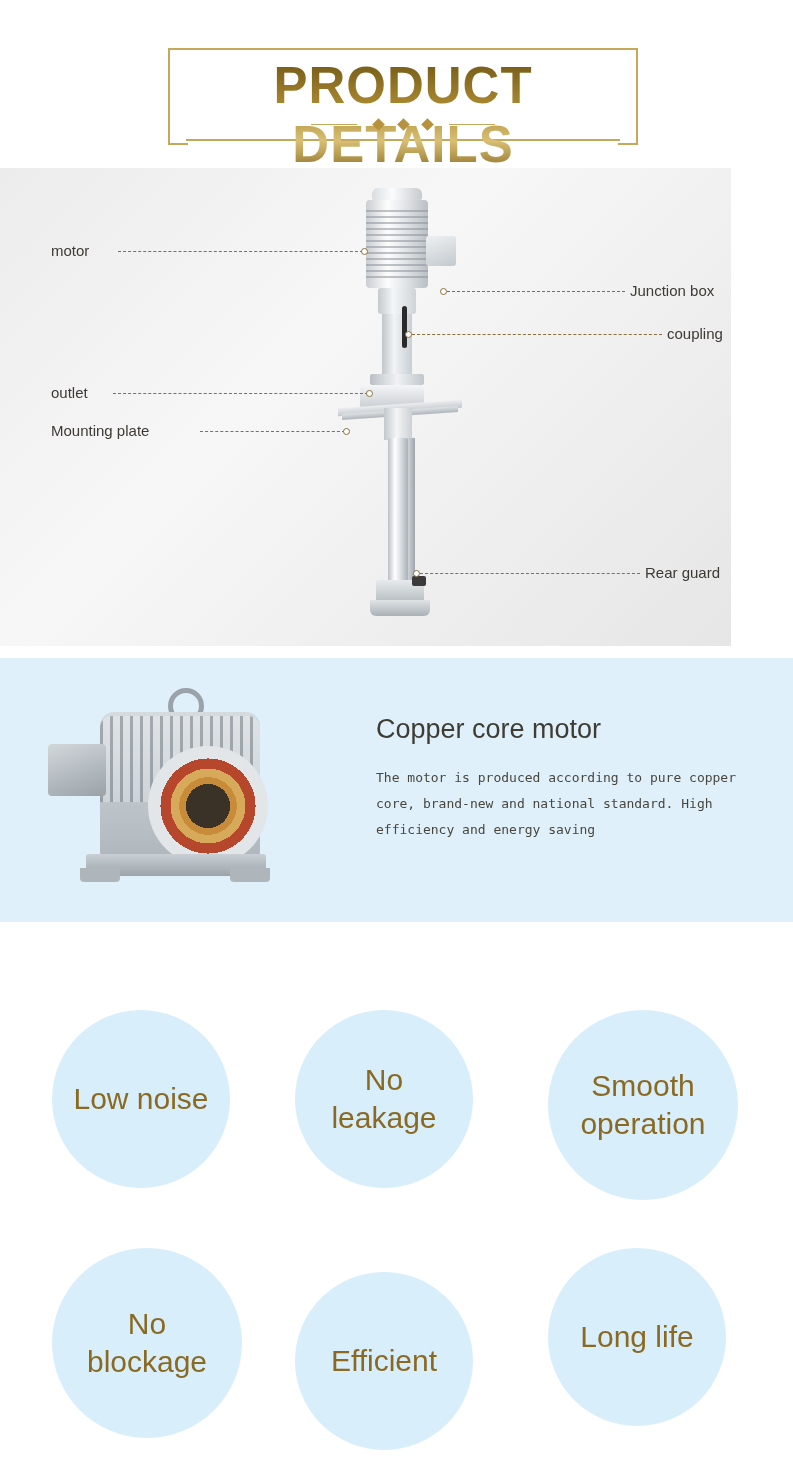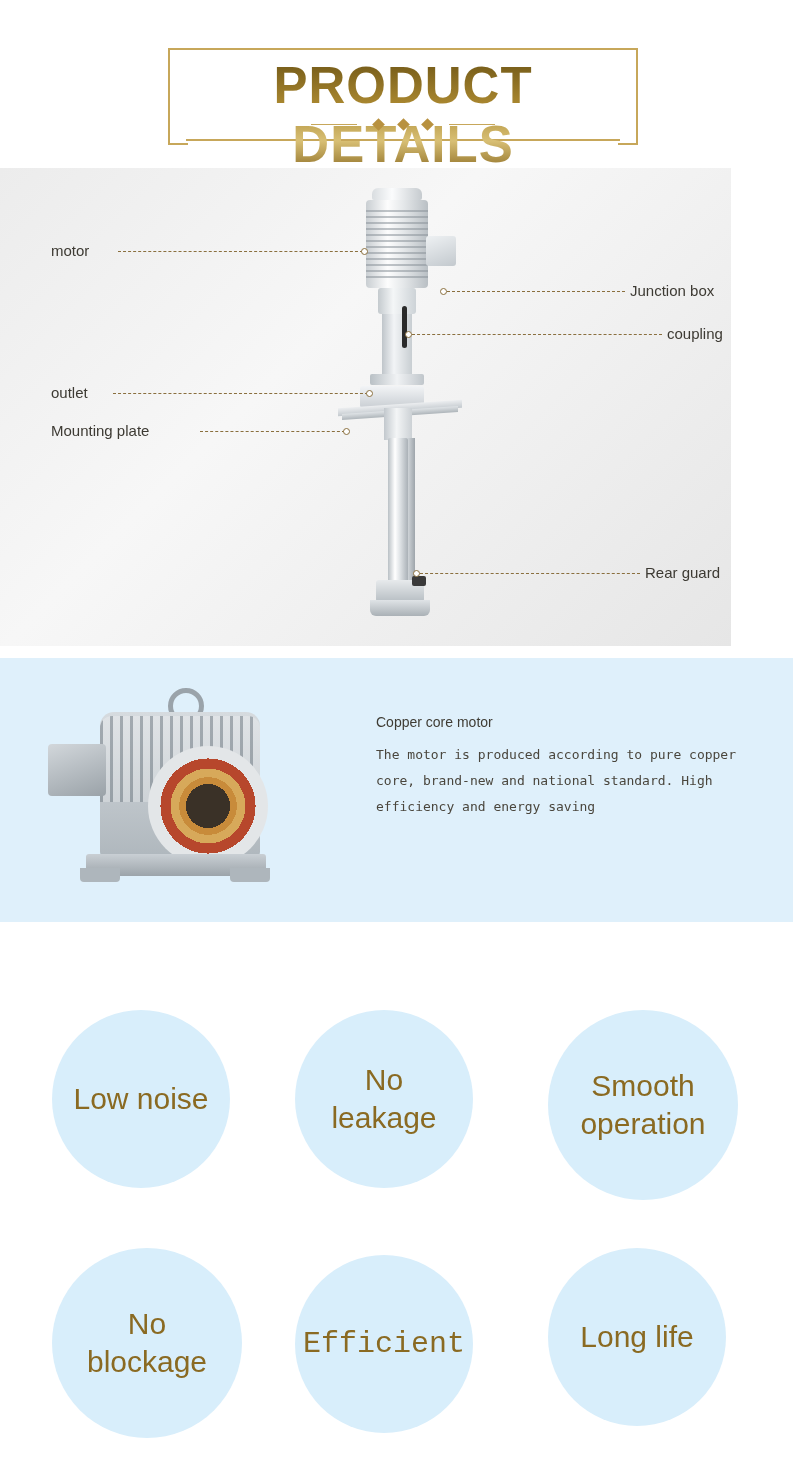--- a/index.html
+++ b/index.html
@@ -249,23 +249,23 @@
   .mp-leg-l { left: 40px; top: 182px; width: 40px; height: 14px; background:#aeb6bc; border-radius:0 0 4px 4px;}
   .mp-leg-r { left: 190px; top: 182px; width: 40px; height: 14px; background:#aeb6bc; border-radius:0 0 4px 4px;}
 
   .feature-text {
     position: absolute;
     left: 376px;
     top: 56px;
     width: 390px;
   }
   .feature-title {
-    font-size: 14px;
+    font-size: 27px;
     color: #3f3c34;
-    margin-bottom: 12px;
+    margin-bottom: 20px;
   }
   .feature-desc {
     font-family: "DejaVu Sans Mono", monospace;
     font-size: 13px;
     line-height: 26px;
     color: #4a463d;
   }
 
   
   .bubbles {
@@ -372,15 +372,15 @@
     <div class="feature-title">Copper core motor</div>
     <div class="feature-desc">The motor is produced according to pure copper core, brand-new and national standard. High efficiency and energy saving</div>
   </div>
 </div>
 
 <div class="bubbles">
   <div class="bubble" style="left:52px;  top:50px;  width:178px; height:178px;">Low noise</div>
   <div class="bubble" style="left:295px; top:50px;  width:178px; height:178px;">No leakage</div>
   <div class="bubble" style="left:548px; top:50px;  width:190px; height:190px;">Smooth operation</div>
   <div class="bubble" style="left:52px;  top:288px; width:190px; height:190px;">No blockage</div>
-  <div class="bubble" style="left:295px; top:295px; width:178px; height:178px;font-family:Liberation Mono, monospace;">Efficient</div>
+  <div class="bubble" style="left:295px; top:312px; width:178px; height:178px;">Efficient</div>
   <div class="bubble" style="left:548px; top:288px; width:178px; height:178px;">Long life</div>
 </div>
 
 </body></html>

